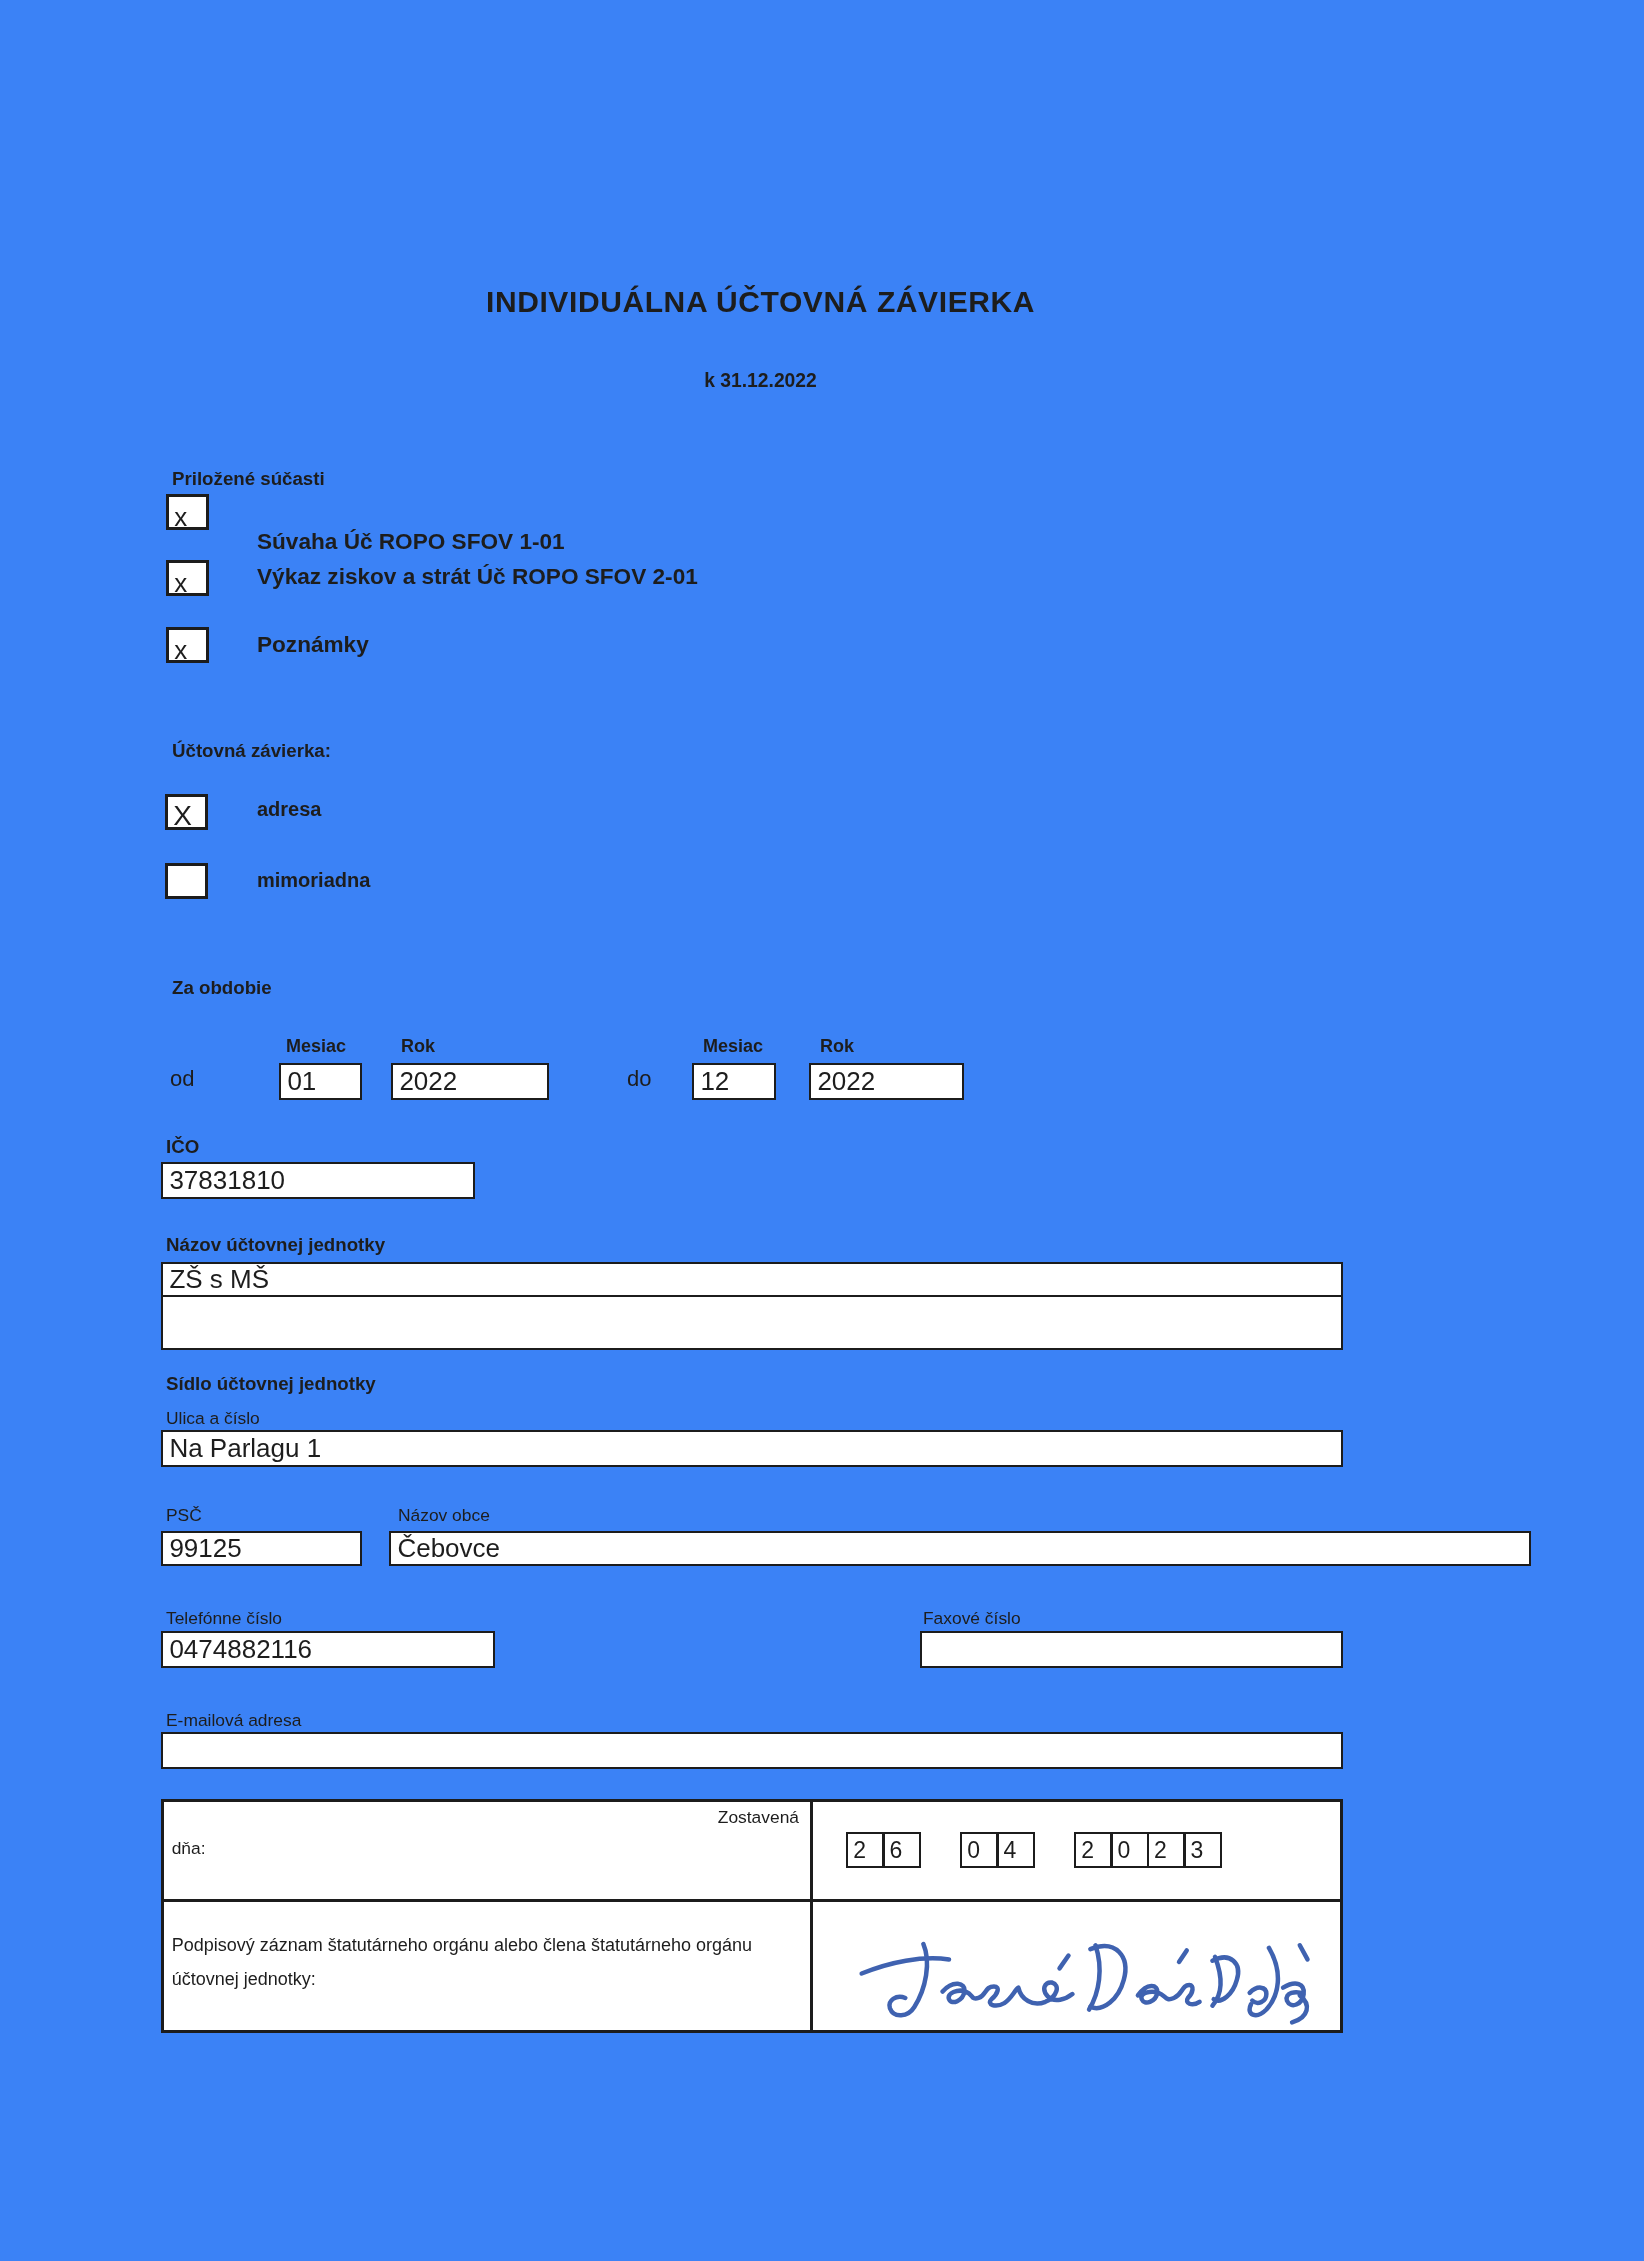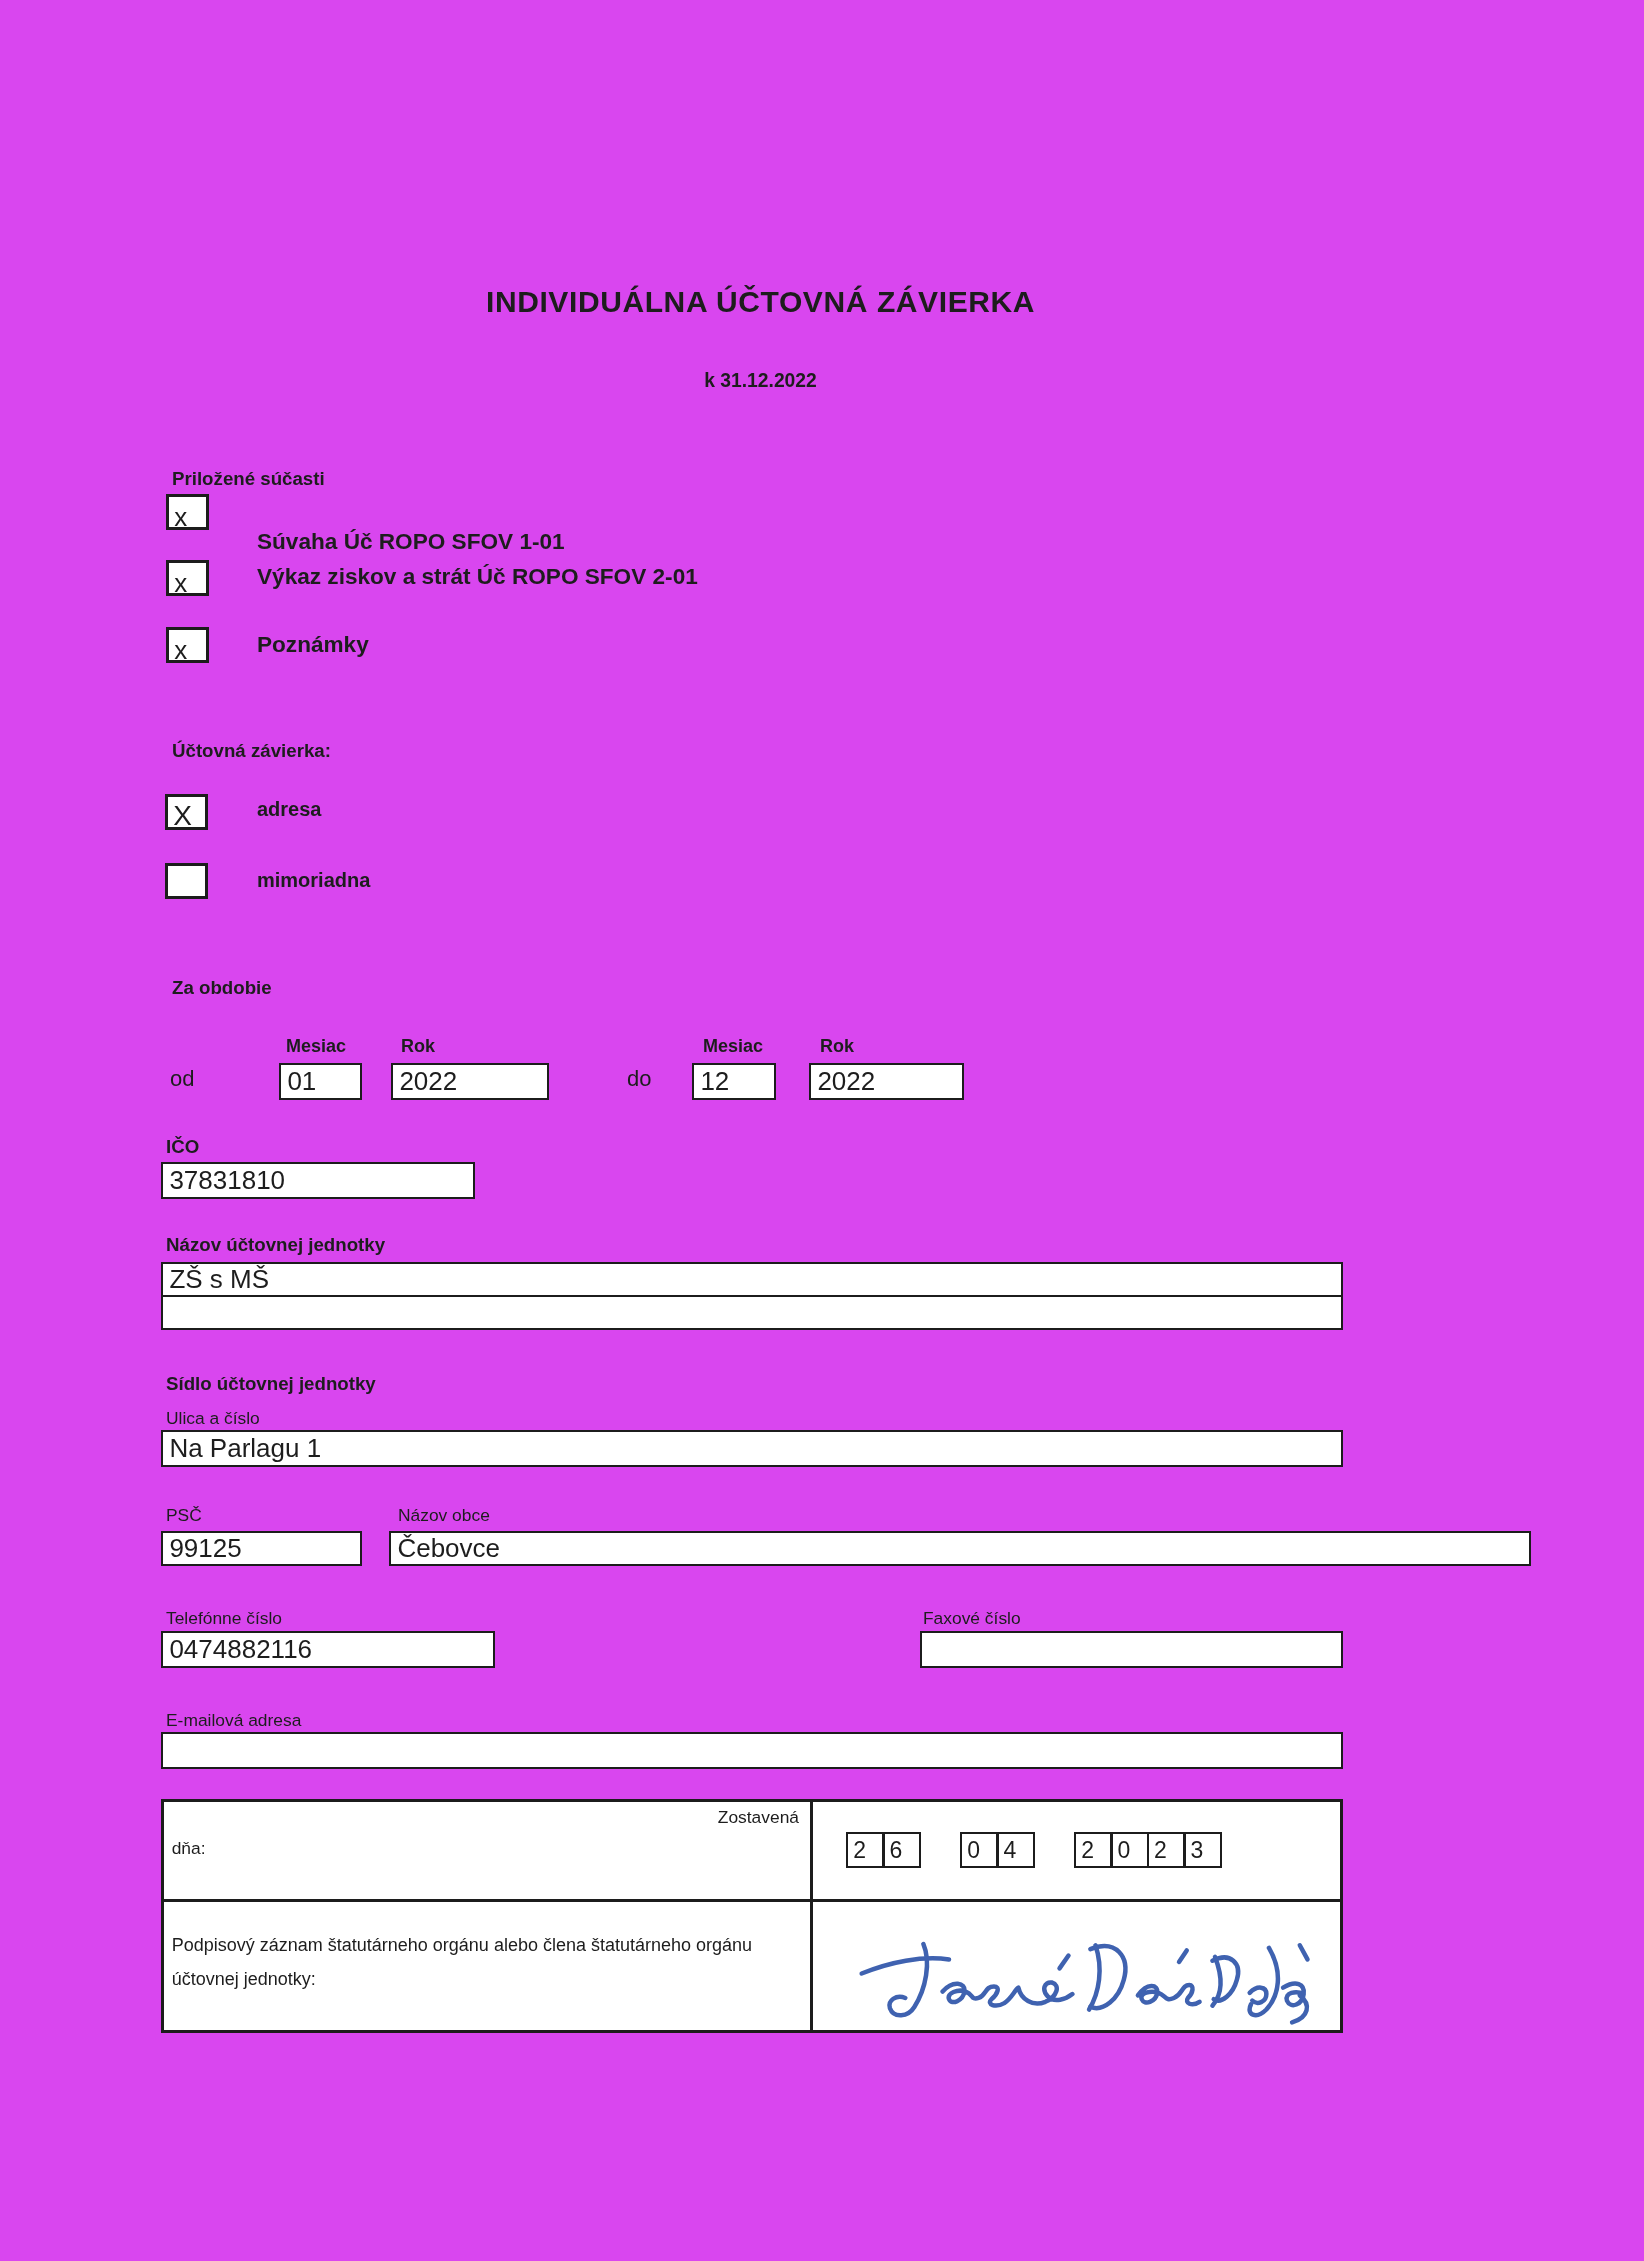--- a/index.html
+++ b/index.html
@@ -1,20 +1,20 @@
 <!DOCTYPE html>
 <html lang="sk" style="font-size:10.3px"><head>
 <meta charset="utf-8">
 <title>Individuálna účtovná závierka</title>
 <style>
   html,body{margin:0;padding:0;background:#e8e8e8;}
   .page{
     position:relative;
     width:1644px;height:2261px;
-    background:#d946ef;
+    background:#3b82f6;
     font-family:"Liberation Sans", sans-serif;
     color:#1d1d1d;
     overflow:hidden;
     margin:0 auto;
   }
   .abs{position:absolute;}
   .page-title{font-size:30px;font-weight:bold;text-align:center;letter-spacing:0.6px;}
   .subtitle{font-size:19.3px;font-weight:bold;text-align:center;}
   .h-b{font-size:18.7px;font-weight:bold;white-space:nowrap;}
   .h-r{font-size:17.4px;white-space:nowrap;}
@@ -136,21 +136,21 @@
   <div class="box" style="left:809px;top:1063px;width:155px;height:37px;">
     <span class="val" style="line-height:32px;">2022</span>
   </div>
 
   <div class="abs h-b" style="left:166px;top:1136px;">IČO</div>
   <div class="box" style="left:161px;top:1162px;width:314px;height:37px;">
     <span class="val" style="line-height:32px;">37831810</span>
   </div>
 
   <div class="abs h-b" style="left:166px;top:1234px;">Názov účtovnej jednotky</div>
-  <div class="twobox" style="left:161px;top:1262px;width:1182px;height:68px;">
+  <div class="twobox" style="left:161px;top:1262px;width:1182px;height:88px;">
     <span class="row1">ZŠ s MŠ</span>
     <span class="row2"></span>
   </div>
 
   <div class="abs h-b" style="left:166px;top:1373px;">Sídlo účtovnej jednotky</div>
 
   <div class="abs h-r" style="left:166px;top:1408px;">Ulica a číslo</div>
   <div class="box" style="left:161px;top:1430px;width:1182px;height:37px;">
     <span class="val" style="line-height:32px;">Na Parlagu 1</span>
   </div>

